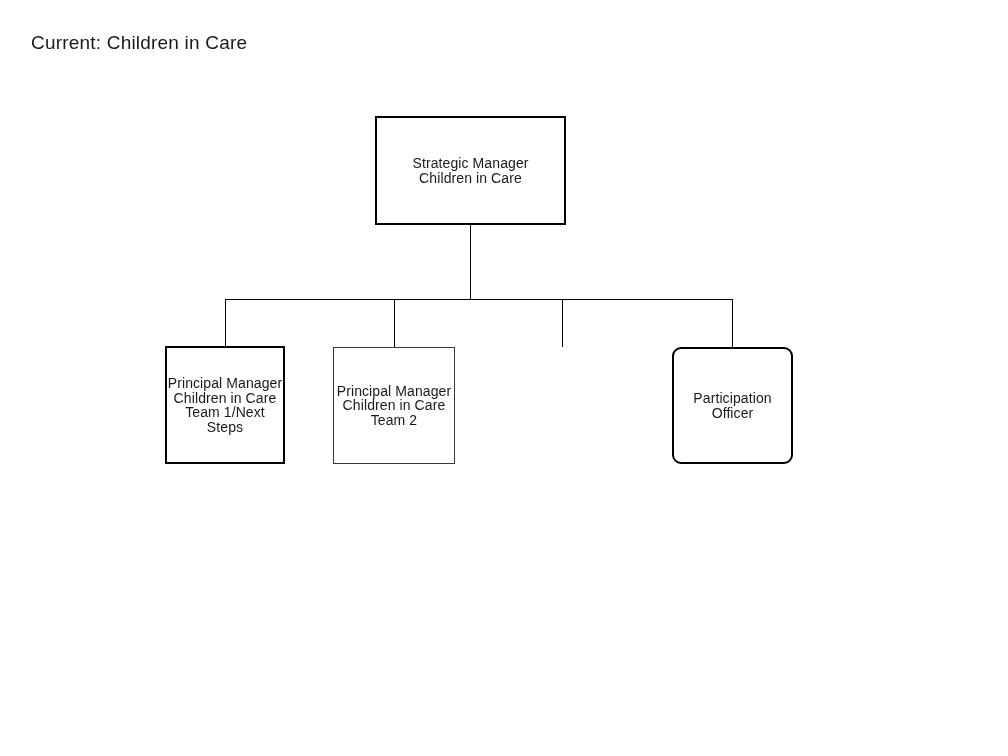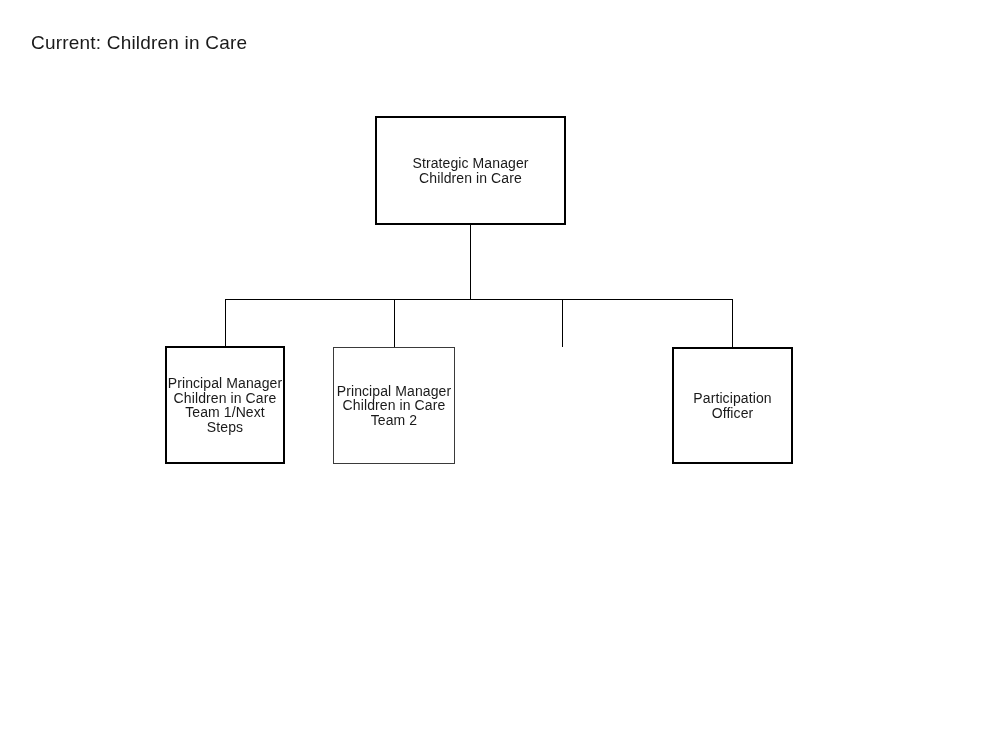--- a/index.html
+++ b/index.html
@@ -43,21 +43,21 @@
     white-space: pre-line;
     letter-spacing: 0.1px;
   }
   .node.thick { border: 2px solid #000000; }
   .node.thin  { border: 1px solid #3a3a3a; }
 
   .node.root   { left: 375px; top: 116px; width: 191px; height: 109px; }
   .node.child1 { left: 165px; top: 346px; width: 120px; height: 118px; }
   .node.child2 { left: 333px; top: 347px; width: 122px; height: 117px; }
   .node.child3 { left: 502px; top: 347px; width: 121px; height: 117px; }
-  .node.child4 { left: 672px; top: 347px; width: 121px; height: 117px; }
+  .node.child4 { left: 672px; top: 347px; width: 121px; height: 117px; border-radius: 9px; }
 
   .connector {
     position: absolute;
     background: #000000;
   }
   .stem  { left: 470px; top: 225px; width: 1px;   height: 74px; }
   .bus   { left: 225px; top: 299px; width: 508px; height: 1px;  }
   .drop1 { left: 225px; top: 299px; width: 1px;   height: 47px; }
   .drop2 { left: 394px; top: 299px; width: 1px;   height: 48px; }
   .drop3 { left: 562px; top: 299px; width: 1px;   height: 48px; }

